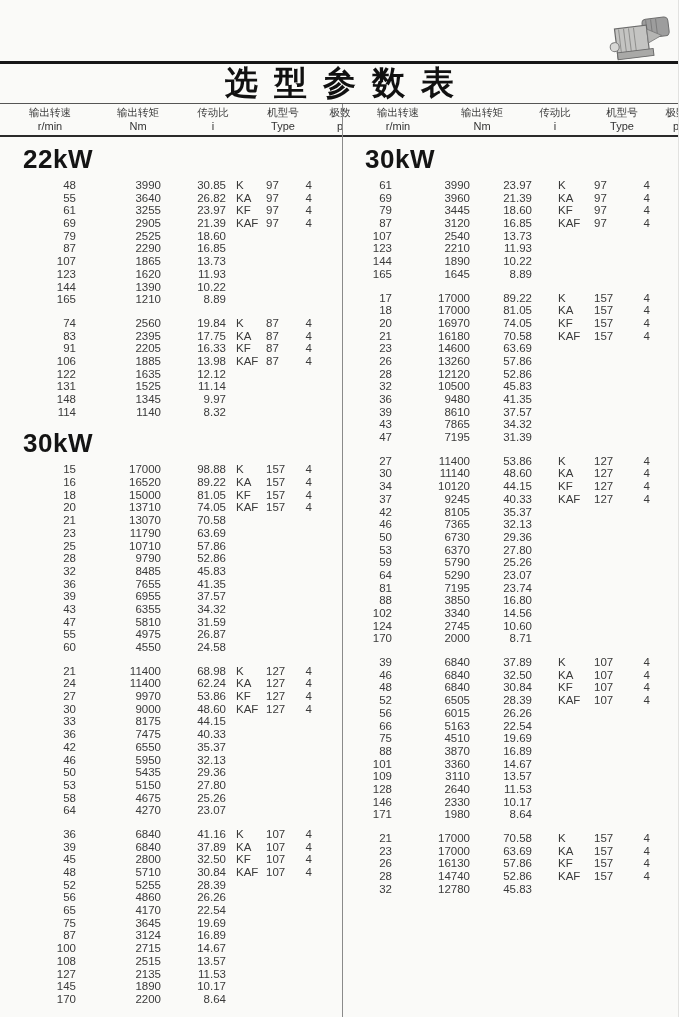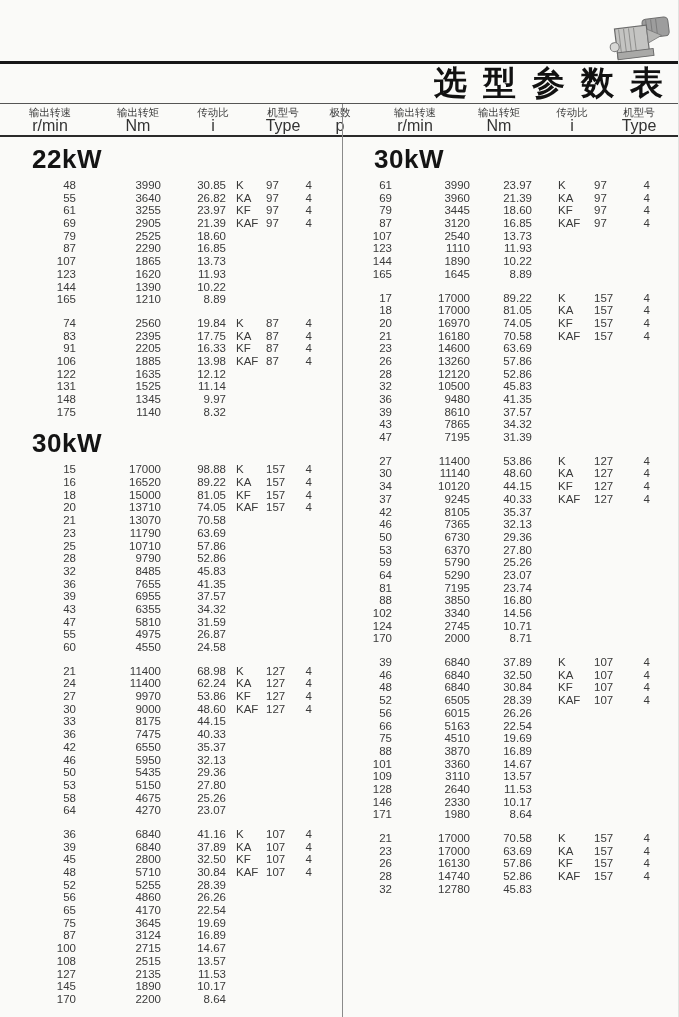--- a/index.html
+++ b/index.html
@@ -9,46 +9,46 @@
     background:#fafaf8;
     overflow:hidden;
     font-family:"Liberation Sans","DejaVu Sans",sans-serif;
     color:#3a3a3a;
     box-sizing:border-box;
     border-right:1px solid #e2e2e0;
   }
   .rule-top{position:absolute;top:61px;left:0;width:679px;height:3px;background:#171717;}
   .page-title{
     position:absolute;top:64px;left:0;width:679px;
-    text-align:right;
+    text-align:center;
     font-size:33px;font-weight:bold;color:#111;
     letter-spacing:16px;padding-left:16px;box-sizing:border-box;
     line-height:38px;
   }
   .rule-title{position:absolute;top:103px;left:0;width:679px;height:1px;background:#555;}
   .rule-header{position:absolute;top:135px;left:0;width:679px;height:2px;background:#2a2a2a;}
   .v-divider{position:absolute;top:104px;left:342px;width:1px;bottom:0;background:#8a8a8a;}
 
   
-  .header-row{position:absolute;top:105px;left:0;width:679px;height:30px;display:flex;gap:17px;}
+  .header-row{position:absolute;top:105px;left:0;width:679px;height:30px;display:flex;}
   .header-half{display:grid;box-sizing:border-box;}
   .header-half.left{width:342px;grid-template-columns:88px 88px 62px 78px 36px;padding-left:6px;}
   .header-half.right{width:337px;grid-template-columns:84px 84px 62px 72px 36px;padding-left:14px;}
   .hcell{text-align:center;font-size:10.5px;line-height:14px;color:#3c3c3c;}
-  .hcell .unit{display:block;font-size:16px;color:#333;}
+  .hcell .unit{display:block;font-size:11px;color:#333;}
 
   
   .content{position:absolute;top:137px;left:0;width:679px;bottom:0;display:flex;overflow:hidden;}
   .half{box-sizing:border-box;overflow:hidden;}
   .half-left{width:342px;padding-left:8px;}
   .half-right{width:337px;padding-left:8px;}
 
   .section-title{
     font-size:26px;font-weight:bold;color:#141414;
-    line-height:28px;margin:6px 0 6px 24px;letter-spacing:0.5px;
+    line-height:28px;margin:6px 0 6px 15px;letter-spacing:0.5px;
   }
   .half .section-title:first-child{margin-top:8px;}
   .block{margin-bottom:11px;}
   .row{display:grid;height:12.7px;line-height:12.7px;font-size:11.5px;color:#3a3a3a;}
   .half-left  .row{grid-template-columns:68px 85px 65px 10px 30px 30px 16px;}
   .half-right .row{grid-template-columns:42px 78px 62px 26px 36px 30px 26px;}
   .c-speed,.c-torque,.c-ratio{text-align:right;}
   .c-model,.c-size{text-align:left;}
   .c-poles{text-align:right;}
 
@@ -256,21 +256,21 @@
           <div class="row">
             <span class="c-speed">148</span>
             <span class="c-torque">1345</span>
             <span class="c-ratio">9.97</span>
             <span class="c-spacer"></span>
             <span class="c-model"></span>
             <span class="c-size"></span>
             <span class="c-poles"></span>
           </div>
           <div class="row">
-            <span class="c-speed">175</span>
+            <span class="c-speed">114</span>
             <span class="c-torque">1140</span>
             <span class="c-ratio">8.32</span>
             <span class="c-spacer"></span>
             <span class="c-model"></span>
             <span class="c-size"></span>
             <span class="c-poles"></span>
           </div>
         </div>
         <div class="section-title">30kW</div>
         <div class="block">
@@ -692,21 +692,21 @@
             <span class="c-speed">107</span>
             <span class="c-torque">2540</span>
             <span class="c-ratio">13.73</span>
             <span class="c-spacer"></span>
             <span class="c-model"></span>
             <span class="c-size"></span>
             <span class="c-poles"></span>
           </div>
           <div class="row">
             <span class="c-speed">123</span>
-            <span class="c-torque">1110</span>
+            <span class="c-torque">2210</span>
             <span class="c-ratio">11.93</span>
             <span class="c-spacer"></span>
             <span class="c-model"></span>
             <span class="c-size"></span>
             <span class="c-poles"></span>
           </div>
           <div class="row">
             <span class="c-speed">144</span>
             <span class="c-torque">1890</span>
             <span class="c-ratio">10.22</span>
@@ -949,21 +949,21 @@
             <span class="c-torque">3340</span>
             <span class="c-ratio">14.56</span>
             <span class="c-spacer"></span>
             <span class="c-model"></span>
             <span class="c-size"></span>
             <span class="c-poles"></span>
           </div>
           <div class="row">
             <span class="c-speed">124</span>
             <span class="c-torque">2745</span>
-            <span class="c-ratio">10.71</span>
+            <span class="c-ratio">10.60</span>
             <span class="c-spacer"></span>
             <span class="c-model"></span>
             <span class="c-size"></span>
             <span class="c-poles"></span>
           </div>
           <div class="row">
             <span class="c-speed">170</span>
             <span class="c-torque">2000</span>
             <span class="c-ratio">8.71</span>
             <span class="c-spacer"></span>

